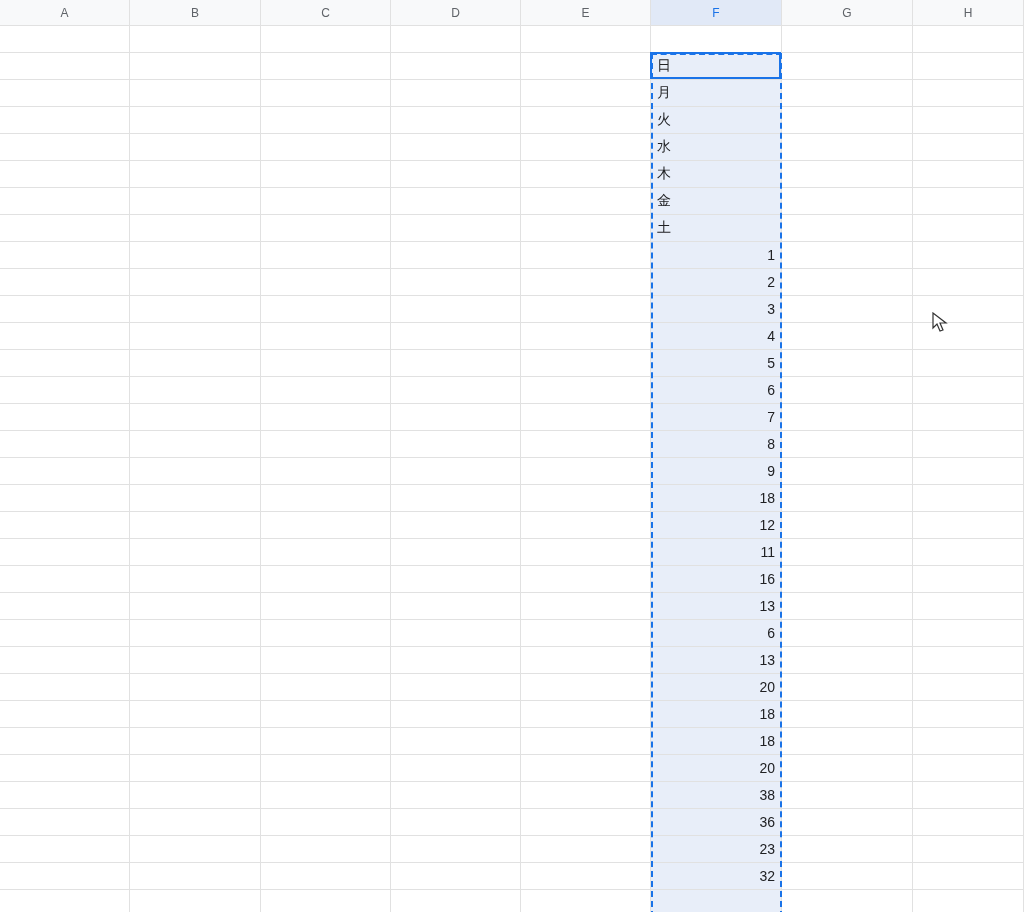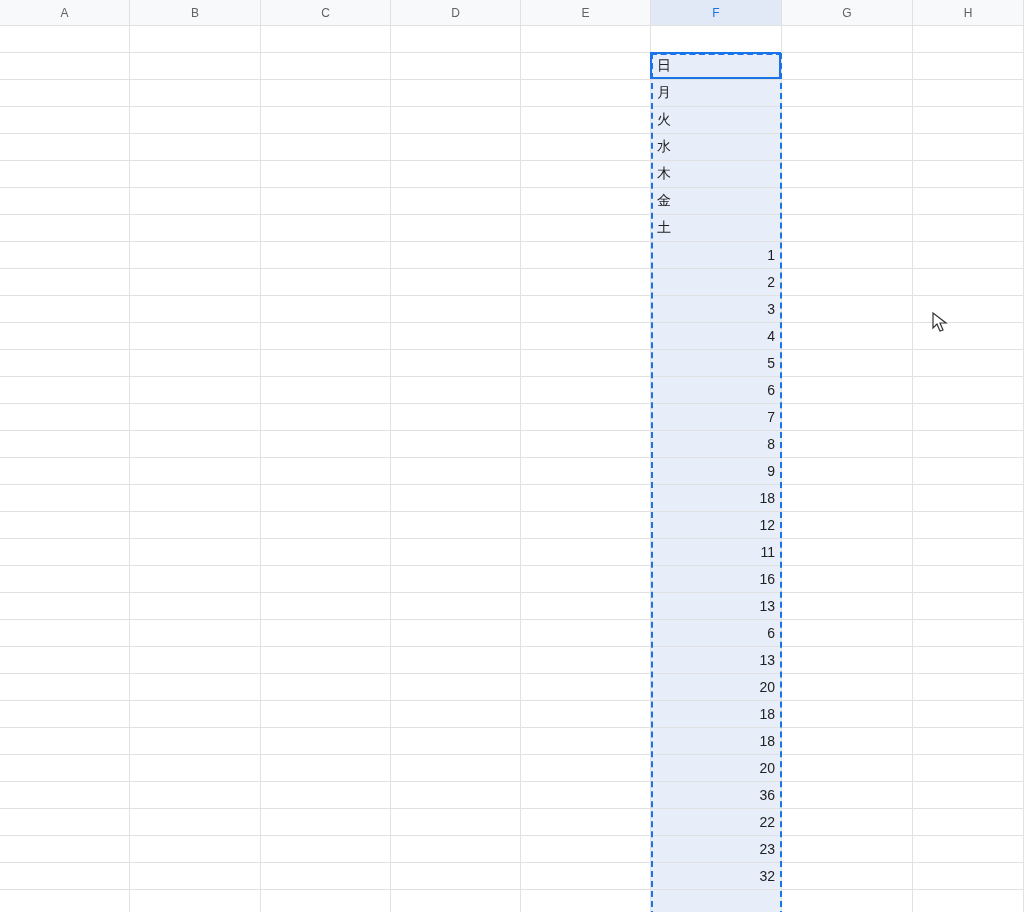--- a/index.html
+++ b/index.html
@@ -305,29 +305,29 @@
     <div class="cell text-left"></div>
     <div class="cell text-left"></div>
     <div class="cell text-right selected">20</div>
     <div class="cell text-left"></div>
     <div class="cell text-left"></div>
     <div class="cell text-left"></div>
     <div class="cell text-left"></div>
     <div class="cell text-left"></div>
     <div class="cell text-left"></div>
     <div class="cell text-left"></div>
+    <div class="cell text-right selected">38</div>
+    <div class="cell text-left"></div>
+    <div class="cell text-left"></div>
+    <div class="cell text-left"></div>
+    <div class="cell text-left"></div>
+    <div class="cell text-left"></div>
+    <div class="cell text-left"></div>
+    <div class="cell text-left"></div>
     <div class="cell text-right selected">36</div>
-    <div class="cell text-left"></div>
-    <div class="cell text-left"></div>
-    <div class="cell text-left"></div>
-    <div class="cell text-left"></div>
-    <div class="cell text-left"></div>
-    <div class="cell text-left"></div>
-    <div class="cell text-left"></div>
-    <div class="cell text-right selected">22</div>
     <div class="cell text-left"></div>
     <div class="cell text-left"></div>
     <div class="cell text-left"></div>
     <div class="cell text-left"></div>
     <div class="cell text-left"></div>
     <div class="cell text-left"></div>
     <div class="cell text-left"></div>
     <div class="cell text-right selected">23</div>
     <div class="cell text-left"></div>
     <div class="cell text-left"></div>

